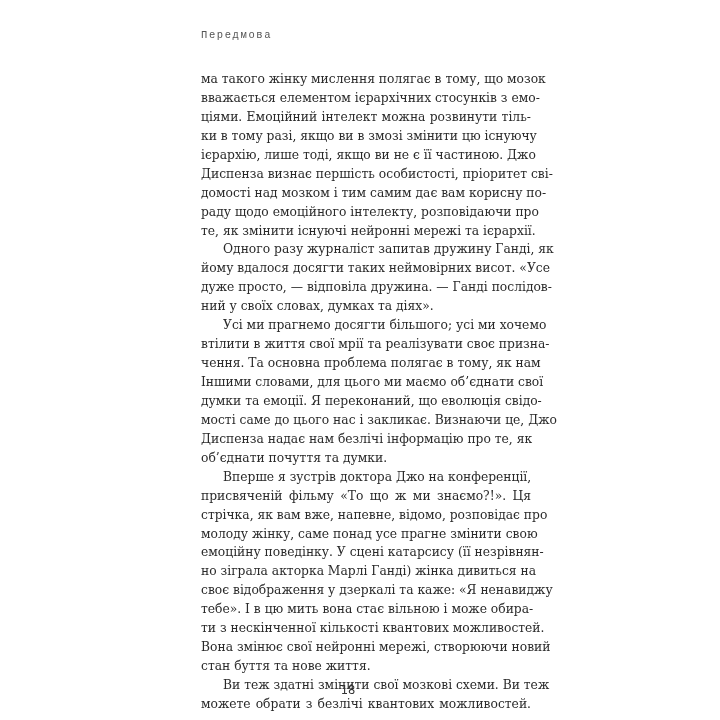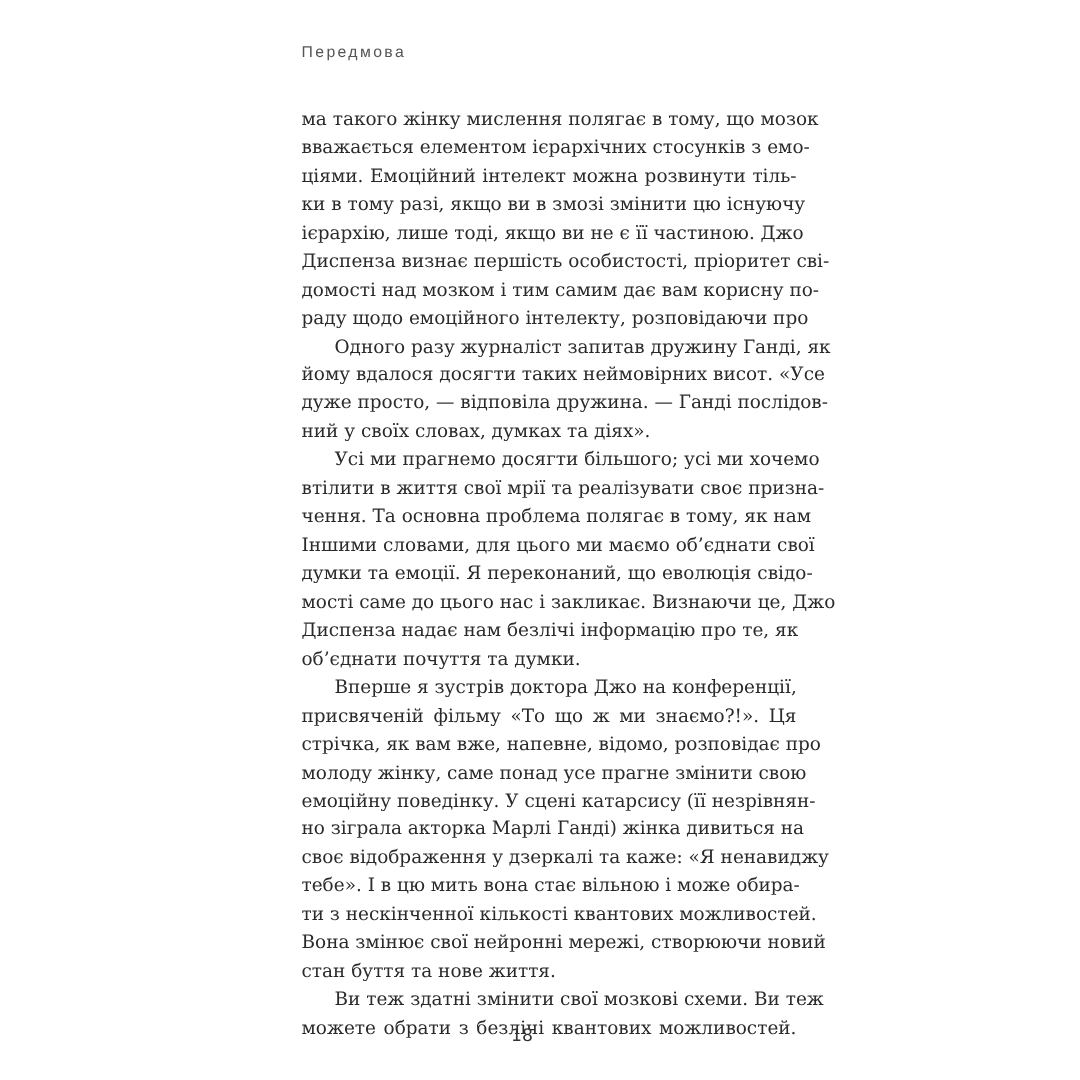--- a/index.html
+++ b/index.html
@@ -1,19 +1,19 @@
 <!DOCTYPE html>
 <html><head>
   <meta charset="utf-8">
   <style>
     html, body { margin: 0; padding: 0; background: #ffffff; }
     body { width: 720px; height: 720px; position: relative; overflow: hidden; }
     .header {
       position: absolute; left: 201px; top: 29px;
-      font-family: Liberation Sans, sans-serif; font-size: 10.5px;
+      font-family: Liberation Mono, monospace; font-size: 10.5px;
       letter-spacing: 1.6px; color: #555555;
     }
     .text-block {
       position: absolute; left: 201px; top: 70px; width: 330px;
       font-family: "DejaVu Serif", serif; font-size: 12.3px;
       line-height: 18.95px; color: #2a2a2a;
     }
     .line {
       display: block; white-space: nowrap; text-align: justify;
       text-align-last: justify; height: 18.95px;
@@ -32,20 +32,21 @@
 
 <div class="text-block" id="text-block">
     <span class="line">ма такого жінку мислення полягає в тому, що мозок</span>
     <span class="line">вважається елементом ієрархічних стосунків з емо-</span>
     <span class="line">ціями. Емоційний інтелект можна розвинути тіль-</span>
     <span class="line">ки в тому разі, якщо ви в змозі змінити цю існуючу</span>
     <span class="line">ієрархію, лише тоді, якщо ви не є її частиною. Джо</span>
     <span class="line">Диспенза визнає першість особистості, пріоритет сві-</span>
     <span class="line">домості над мозком і тим самим дає вам корисну по-</span>
     <span class="line">раду щодо емоційного інтелекту, розповідаючи про</span>
+    <span class="line last">те, як змінити існуючі нейронні мережі та ієрархії.</span>
     <span class="line indent">Одного разу журналіст запитав дружину Ганді, як</span>
     <span class="line">йому вдалося досягти таких неймовірних висот. «Усе</span>
     <span class="line">дуже просто, — відповіла дружина. — Ганді послідов-</span>
     <span class="line last">ний у своїх словах, думках та діях».</span>
     <span class="line indent">Усі ми прагнемо досягти більшого; усі ми хочемо</span>
     <span class="line">втілити в життя свої мрії та реалізувати своє призна-</span>
     <span class="line">чення. Та основна проблема полягає в тому, як нам</span>
     <span class="line">Іншими словами, для цього ми маємо об’єднати свої</span>
     <span class="line">думки та емоції. Я переконаний, що еволюція свідо-</span>
     <span class="line">мості саме до цього нас і закликає. Визнаючи це, Джо</span>

